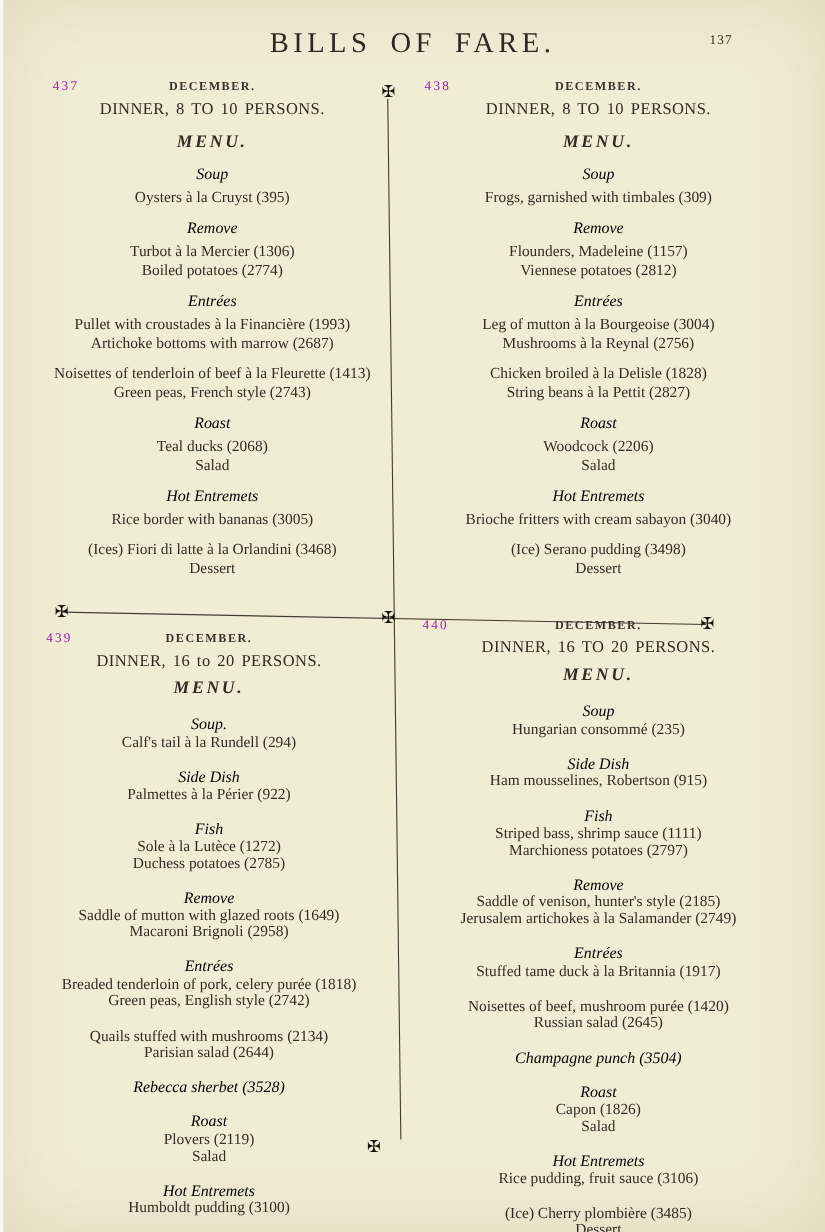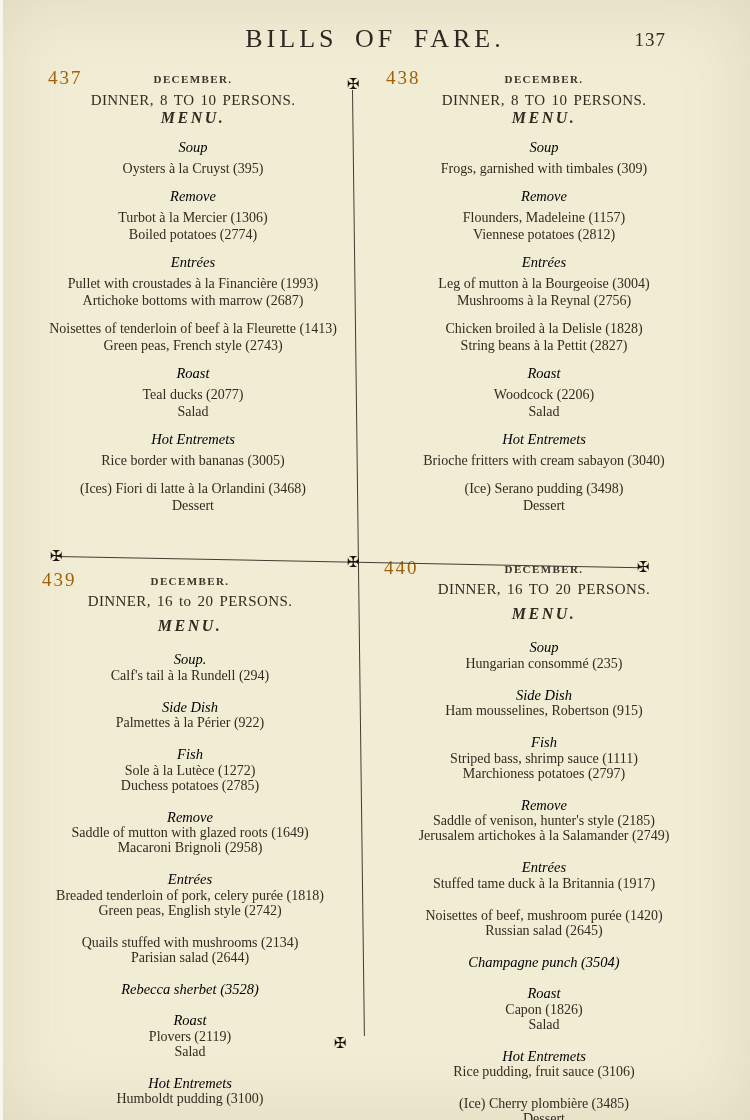--- a/index.html
+++ b/index.html
@@ -10,34 +10,34 @@
     background-color:#f1ecd4;
     box-shadow:inset 0 0 70px rgba(125,112,70,.16);
     font-family:"Liberation Serif","DejaVu Serif",serif;
     color:#322b20;
   }
   .page::before{content:"";position:absolute;left:0;top:0;bottom:0;width:3px;background:#f9f7ec;}
   .page-title{
     position:absolute;top:24px;left:0;right:0;text-align:center;
     font-size:26px;letter-spacing:4px;word-spacing:7px;color:#2e2920;
   }
-  .page-number{position:absolute;top:29px;right:84px;font-size:19px;letter-spacing:1px;font-family:Liberation Serif, serif;}
+  .page-number{position:absolute;top:29px;right:84px;font-size:12px;letter-spacing:1px;font-family:Liberation Serif, serif;}
 
   .menu-section{position:absolute;text-align:center;}
   #menu-0{left:28px;top:68px;width:330px;}
   #menu-1{left:366px;top:68px;width:356px;}
   #menu-2{left:22px;top:570px;width:336px;}
   #menu-3{left:364px;top:558px;width:360px;}
 
   .menu-head{position:relative;height:20px;line-height:20px;margin-bottom:4px;}
   .menu-number{
-    position:absolute;left:20px;top:0;font-size:19px;letter-spacing:2px;color:#a16207;
+    position:absolute;left:20px;top:0;font-size:12px;letter-spacing:2px;color:#a21caf;
   }
   .menu-month{font-size:11px;font-weight:700;letter-spacing:1.4px;color:#3a332a;}
-  .dinner-line{font-size:15px;letter-spacing:.4px;word-spacing:2px;}
+  .dinner-line{font-size:15px;letter-spacing:.4px;word-spacing:2px;margin-bottom:12px;}
   .menu-label{font-size:16px;font-weight:700;letter-spacing:2.5px;margin-bottom:12px;font-style:italic;}
 
   .course-block{margin-top:11px;}
   .course-heading{font-style:italic;font-size:14.5px;line-height:16px;margin-bottom:5px;color:#000000;}
   .menu-line{font-size:14px;line-height:17px;padding:0 6px;}
 
   
   .compact .menu-head{margin-bottom:3px;}
   .compact .dinner-line{margin-bottom:7px;}
   .compact .menu-label{margin-bottom:8px;}
@@ -88,21 +88,21 @@
         <div class="course-heading">Entrées</div>
         <div class="menu-line">Pullet with croustades à la Financière (1993)</div>
         <div class="menu-line">Artichoke bottoms with marrow (2687)</div>
       </div>
       <div class="course-block">
         <div class="menu-line">Noisettes of tenderloin of beef à la Fleurette (1413)</div>
         <div class="menu-line">Green peas, French style (2743)</div>
       </div>
       <div class="course-block">
         <div class="course-heading">Roast</div>
-        <div class="menu-line">Teal ducks (2077)</div>
+        <div class="menu-line">Teal ducks (2068)</div>
         <div class="menu-line">Salad</div>
       </div>
       <div class="course-block">
         <div class="course-heading">Hot Entremets</div>
         <div class="menu-line">Rice border with bananas (3005)</div>
       </div>
       <div class="course-block">
         <div class="menu-line">(Ices) Fiori di latte à la Orlandini (3468)</div>
         <div class="menu-line">Dessert</div>
       </div>

